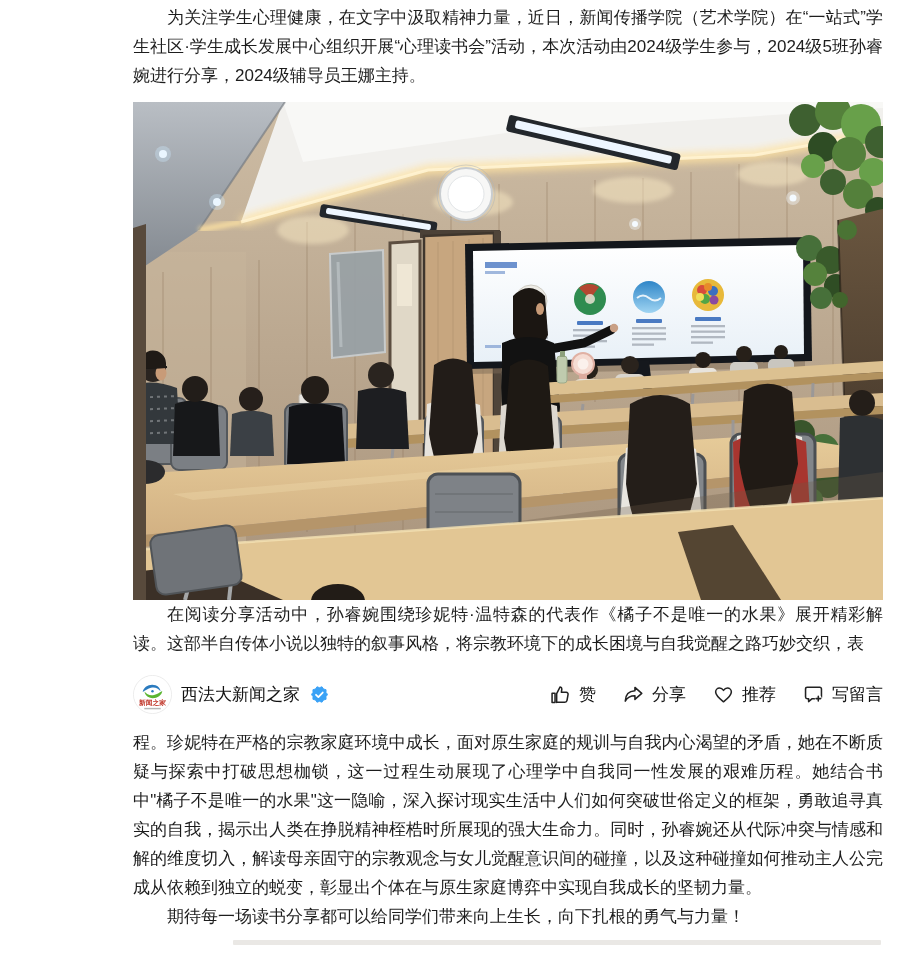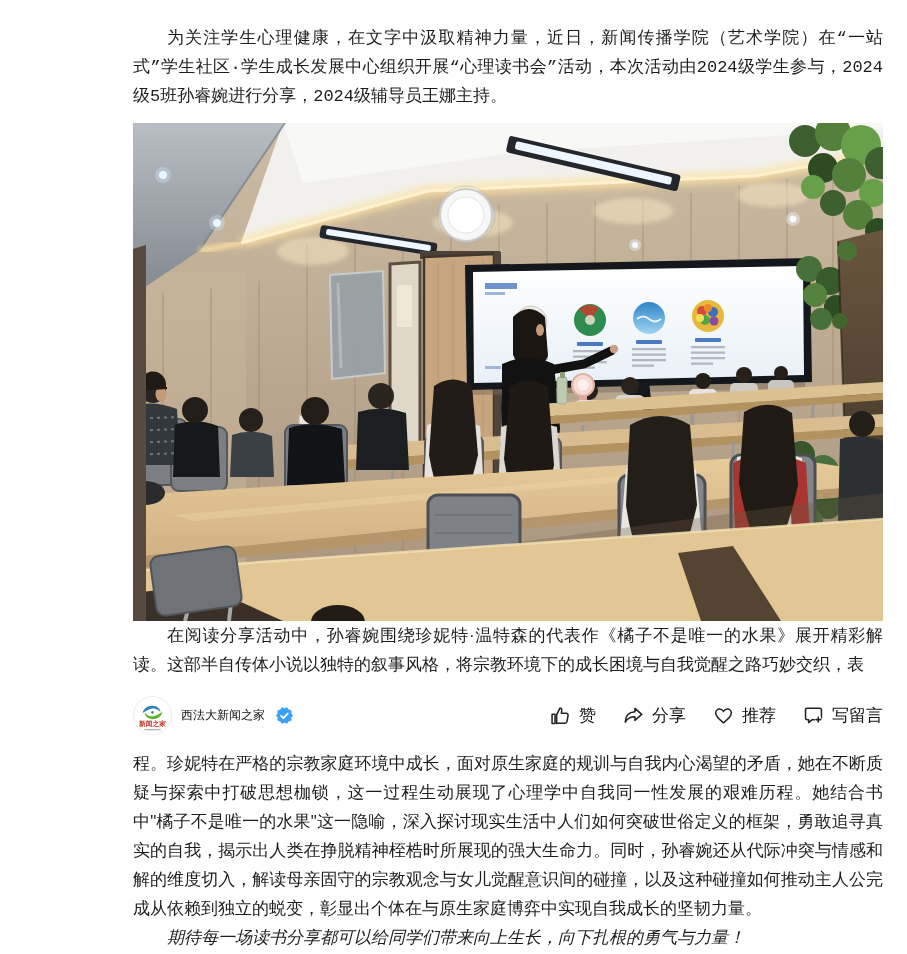--- a/index.html
+++ b/index.html
@@ -6,31 +6,31 @@
   body{
     width:907px;height:954px;overflow:hidden;background:#ffffff;
     font-family:"Liberation Sans","DejaVu Sans",sans-serif;color:#1d1d1d;
   }
   .content{width:750px;margin-left:133px;}
   .para{
     margin:0;font-size:17px;line-height:29px;text-align:justify;
     color:#1d1d1d;word-break:break-all;
   }
   .indent{text-indent:2em;}
-  .p1{padding-top:24px;font-family:Liberation Mono, monospace;}
+  .p1{padding-top:3px;}
   .p2{margin-top:0;}
   .p3{margin-top:12px;}
-  .p4{margin-top:0;font-style:italic;}
+  .p4{margin-top:0;}
   .photo-wrap{margin-top:12px;width:750px;height:498px;line-height:0;}
   .photo-wrap svg{display:block;}
   
   .bar{display:flex;align-items:center;height:44px;margin-top:14px;}
   .account{display:flex;align-items:center;gap:9px;cursor:pointer;}
   .avatar{width:37px;height:37px;border-radius:50%;background:#fff;border:1px solid #ececec;overflow:hidden;flex:0 0 auto;}
-  .acc-name{font-size:12px;color:#111;}
+  .acc-name{font-size:17px;color:#111;}
   .vbadge{width:17px;height:17px;margin-left:2px;flex:0 0 auto;}
   .actions{margin-left:auto;display:flex;align-items:center;gap:26px;}
   .action{display:flex;align-items:center;gap:7px;font-size:17px;color:#141414;cursor:pointer;white-space:nowrap;}
   .action svg{width:23px;height:23px;flex:0 0 auto;}
   .next-img-strip{height:5px;background:#eae8e5;width:648px;margin:9px 0 0 100px;border-radius:1px;}
 </style>
 </head>
 <body>
 
 <div class="content">

